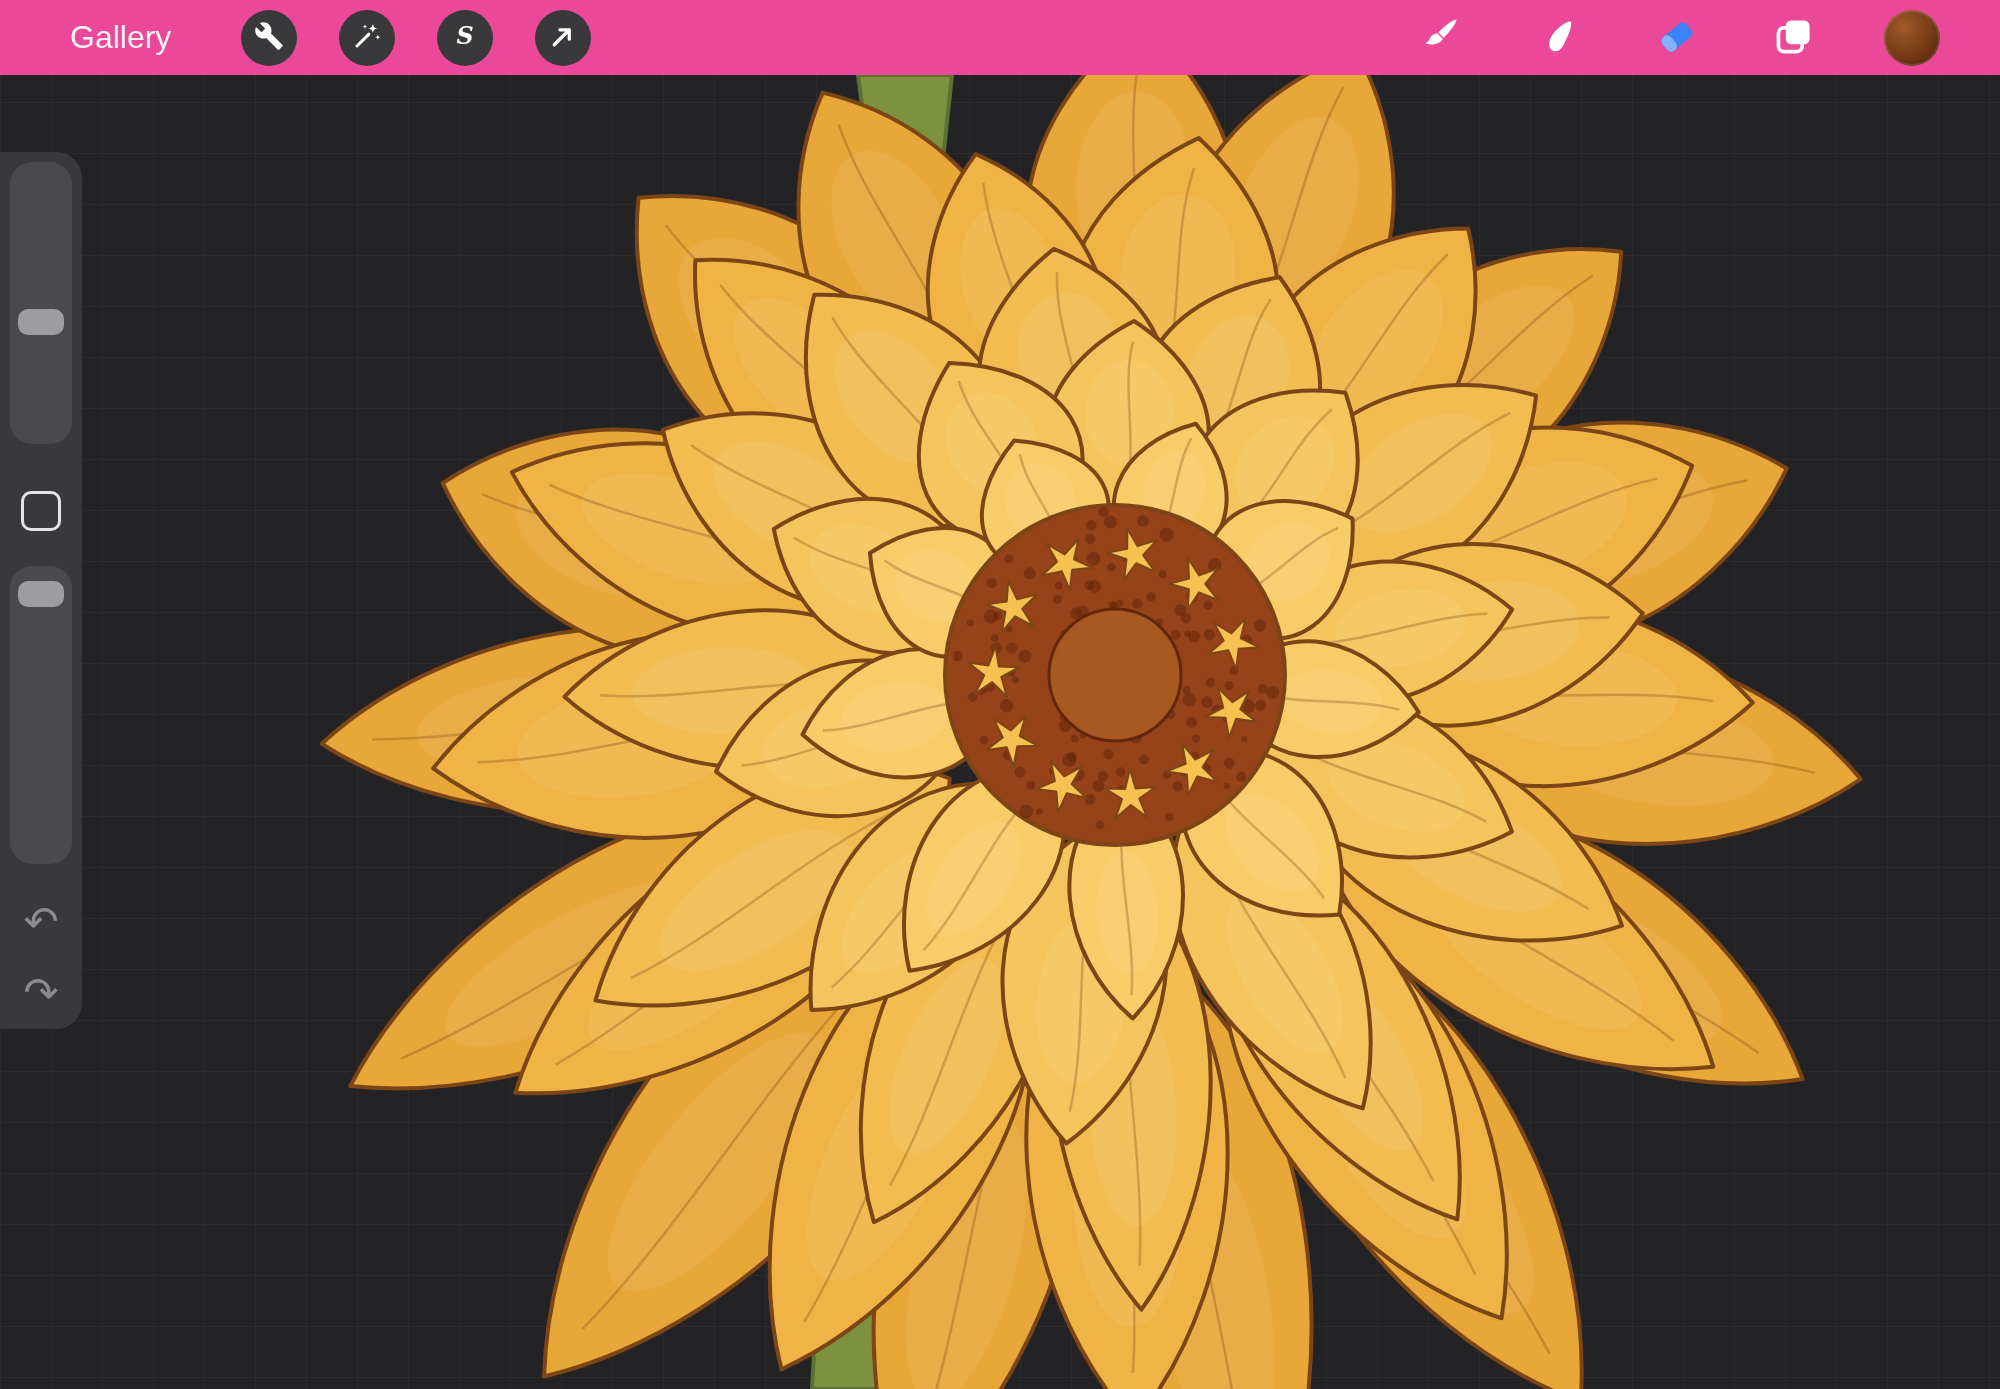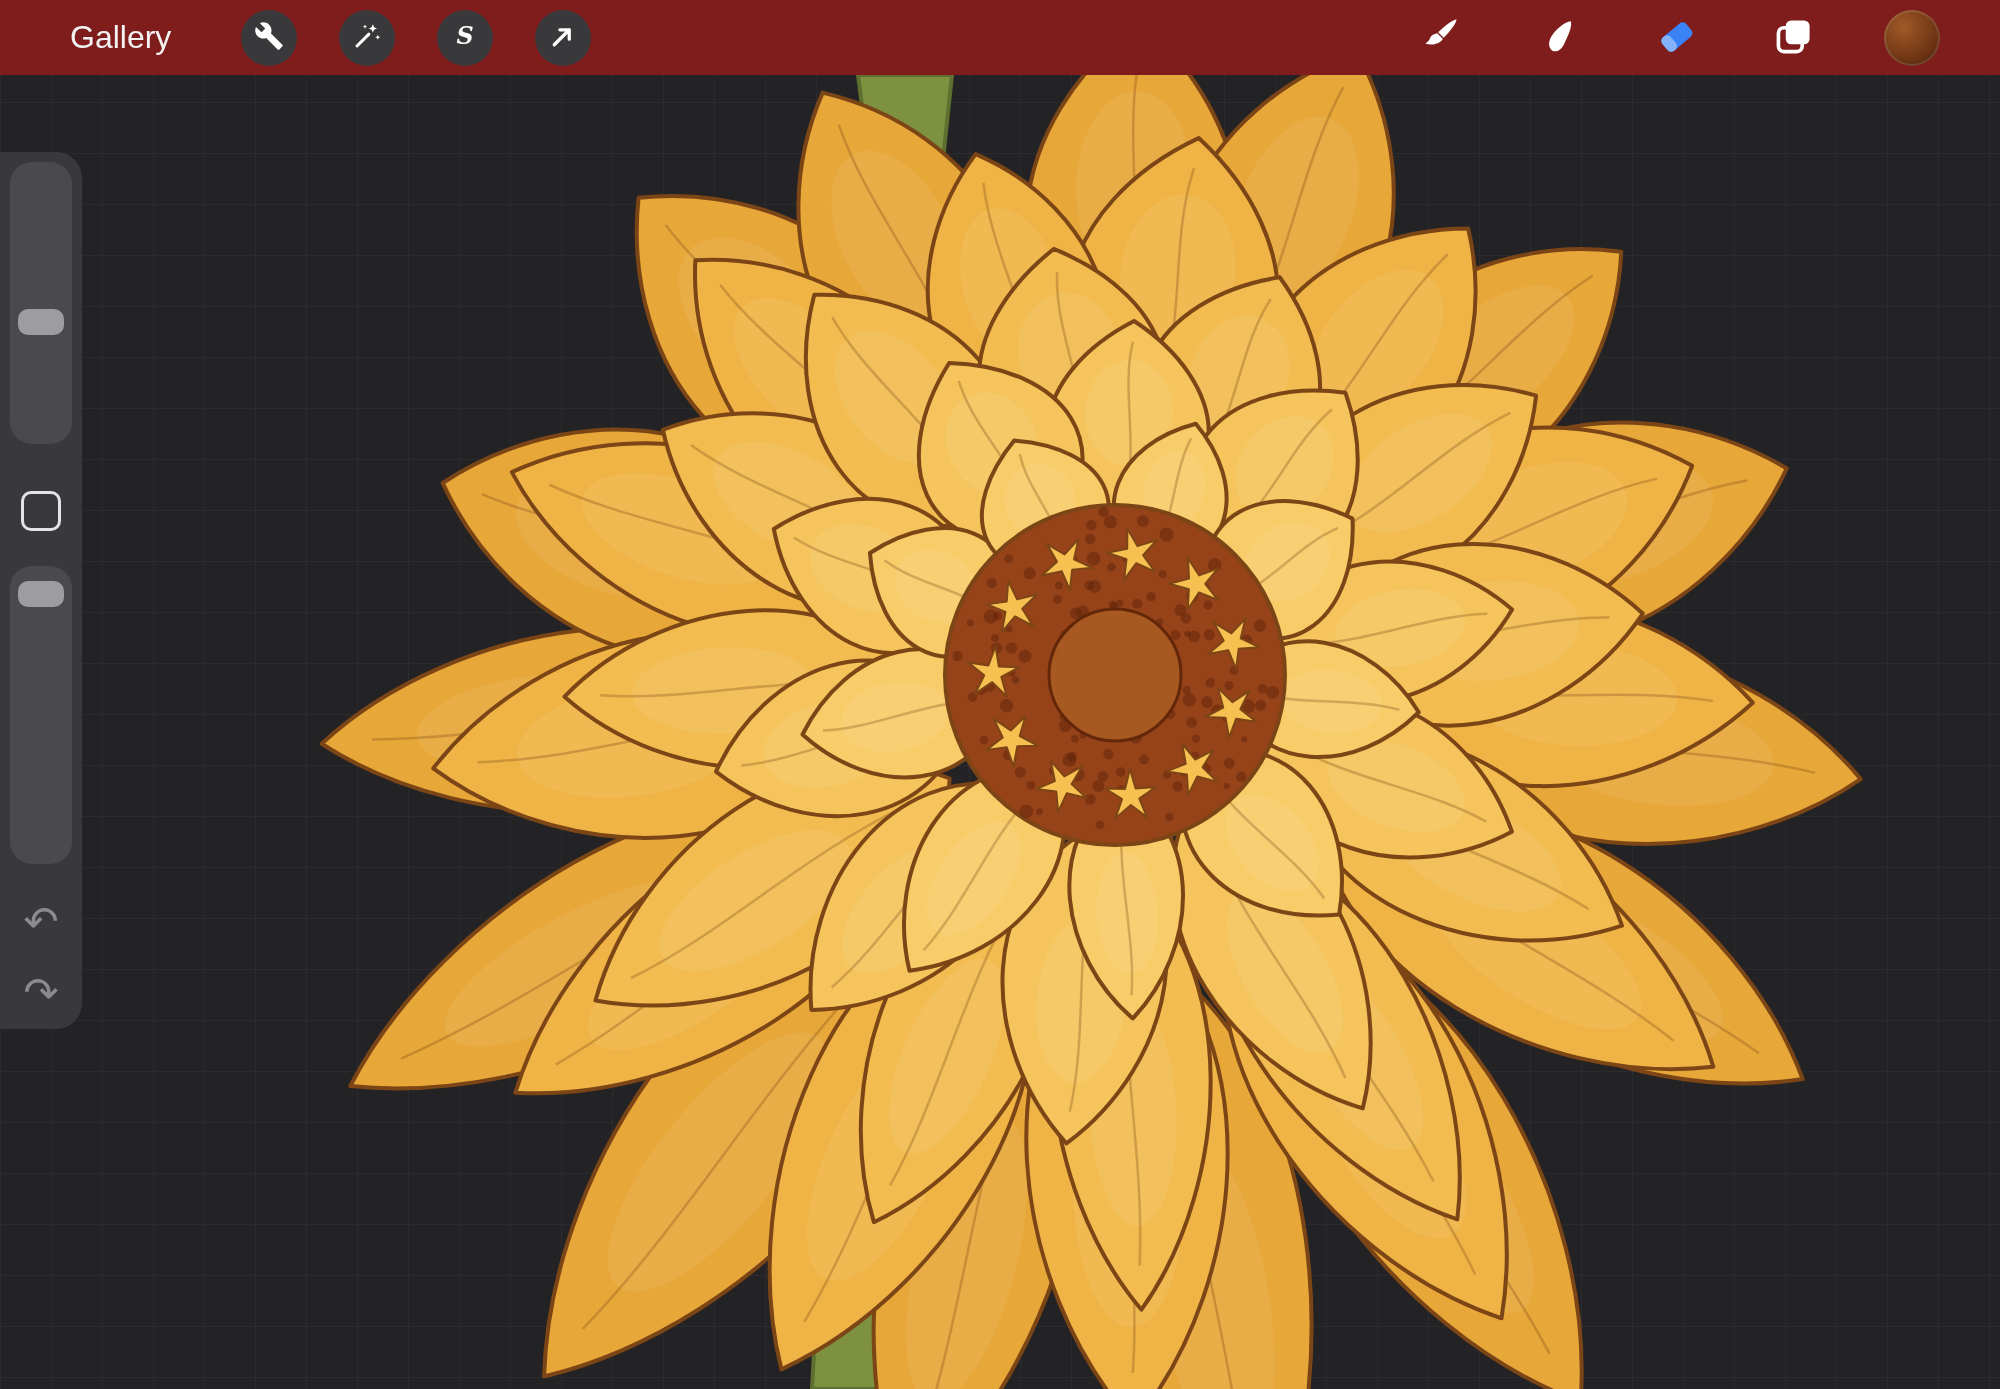--- a/index.html
+++ b/index.html
@@ -8,21 +8,21 @@
 
   
   .canvas{position:absolute;inset:0;background-color:#232326;
     background-image:
       linear-gradient(rgba(255,255,255,0.035) 1px, transparent 1px),
       linear-gradient(90deg, rgba(255,255,255,0.035) 1px, transparent 1px);
     background-size:51px 51px;}
   #artwork{position:absolute;left:0;top:75px;width:2000px;height:1314px;display:block;}
 
   
-  .topbar{position:absolute;top:0;left:0;right:0;height:75px;background:#7f1d1d;
+  .topbar{position:absolute;top:0;left:0;right:0;height:75px;background:#ec4899;
     display:flex;align-items:center;justify-content:space-between;
     padding:0 60px 0 70px;box-sizing:border-box;z-index:30;}
   .tb-left,.tb-right{display:flex;align-items:center;}
   .tb-left{gap:42px;}
   .tb-right{gap:62px;}
   .gallery{color:#f2f2f3;font-size:32px;background:none;border:none;cursor:pointer;
     font-family:"Liberation Sans",sans-serif;margin-right:28px;padding:0;}
   .circle-btn{width:56px;height:56px;border-radius:50%;background:#39393c;border:none;
     display:flex;align-items:center;justify-content:center;cursor:pointer;padding:0;}
   .flat-btn{width:56px;height:56px;background:none;border:none;display:flex;

